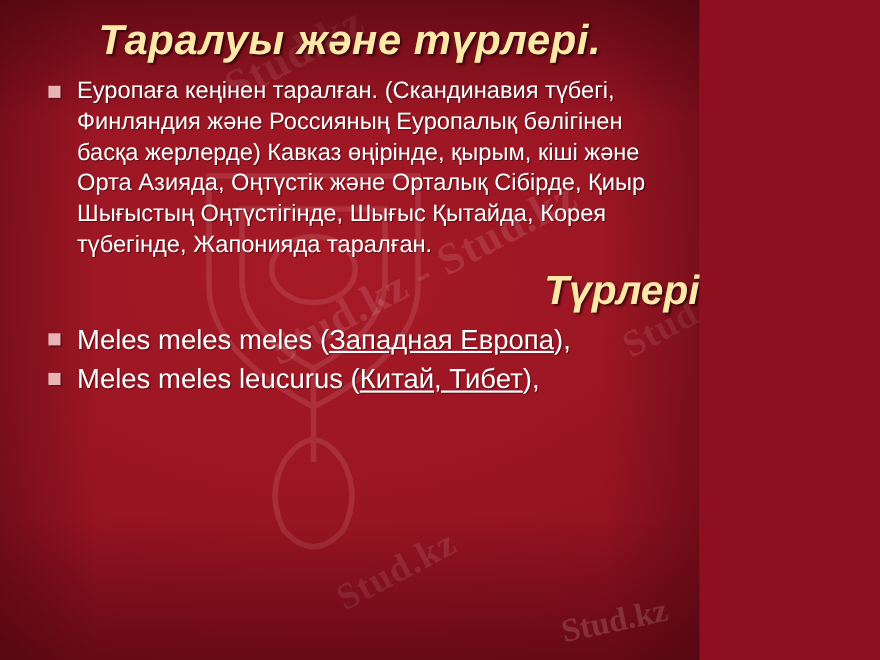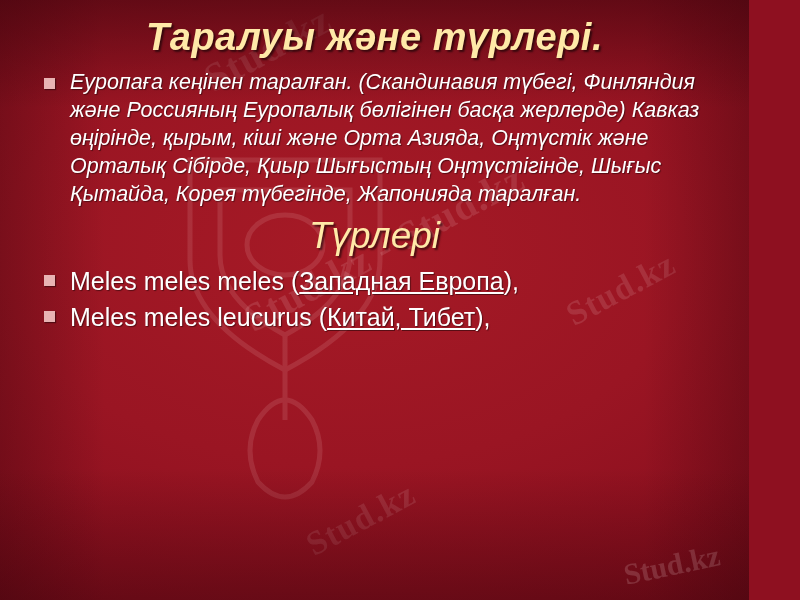--- a/index.html
+++ b/index.html
@@ -8,21 +8,21 @@
   }
   body {
     width: 800px;
     height: 600px;
     overflow: hidden;
     font-family: "Liberation Sans", sans-serif;
     background: #8e1020;
   }
   .slide {
     position: relative;
-    width: 749px;
+    width: 636px;
     height: 600px;
     background:
       radial-gradient(ellipse 900px 560px at 46% 42%, #a61a26 0%, #9a1523 38%, #8a0f1e 66%, #6e0a17 100%);
     overflow: hidden;
   }
   
   .slide::after {
     content: "";
     position: absolute;
     inset: 0;
@@ -74,21 +74,20 @@
     font-weight: bold;
     color: #ffe9a8;
     text-shadow: 2px 2px 2px rgba(0,0,0,0.55);
     letter-spacing: 0.5px;
   }
 
   ul.bullets {
     list-style: none;
     margin: 6px 0 0 0;
     padding: 0 26px 0 40px;
-    font-style: italic;
   }
   ul.bullets li {
     position: relative;
     padding-left: 30px;
     margin-bottom: 2px;
     color: #ffffff;
     font-size: 21.5px;
     line-height: 1.30;
     text-shadow: 1px 1px 1px rgba(0,0,0,0.45);
   }
@@ -97,24 +96,24 @@
     left: 4px;
     top: 9px;
     width: 11px;
     height: 11px;
     background: #e8b3b3;
     box-shadow: 1px 1px 1px rgba(0,0,0,0.4);
   }
 
   h2.subtitle {
     margin: 6px 0 10px 0;
-    text-align: center;
+    text-align: right;
     font-size: 37px;
     font-style: italic;
-    font-weight: normal;
+    font-weight: bold;
     color: #ffe9a8;
     text-shadow: 2px 2px 2px rgba(0,0,0,0.55);
   }
 
   ul.species {
     list-style: none;
     margin: 0;
     padding: 0 26px 0 40px;
   }
   ul.species li {

